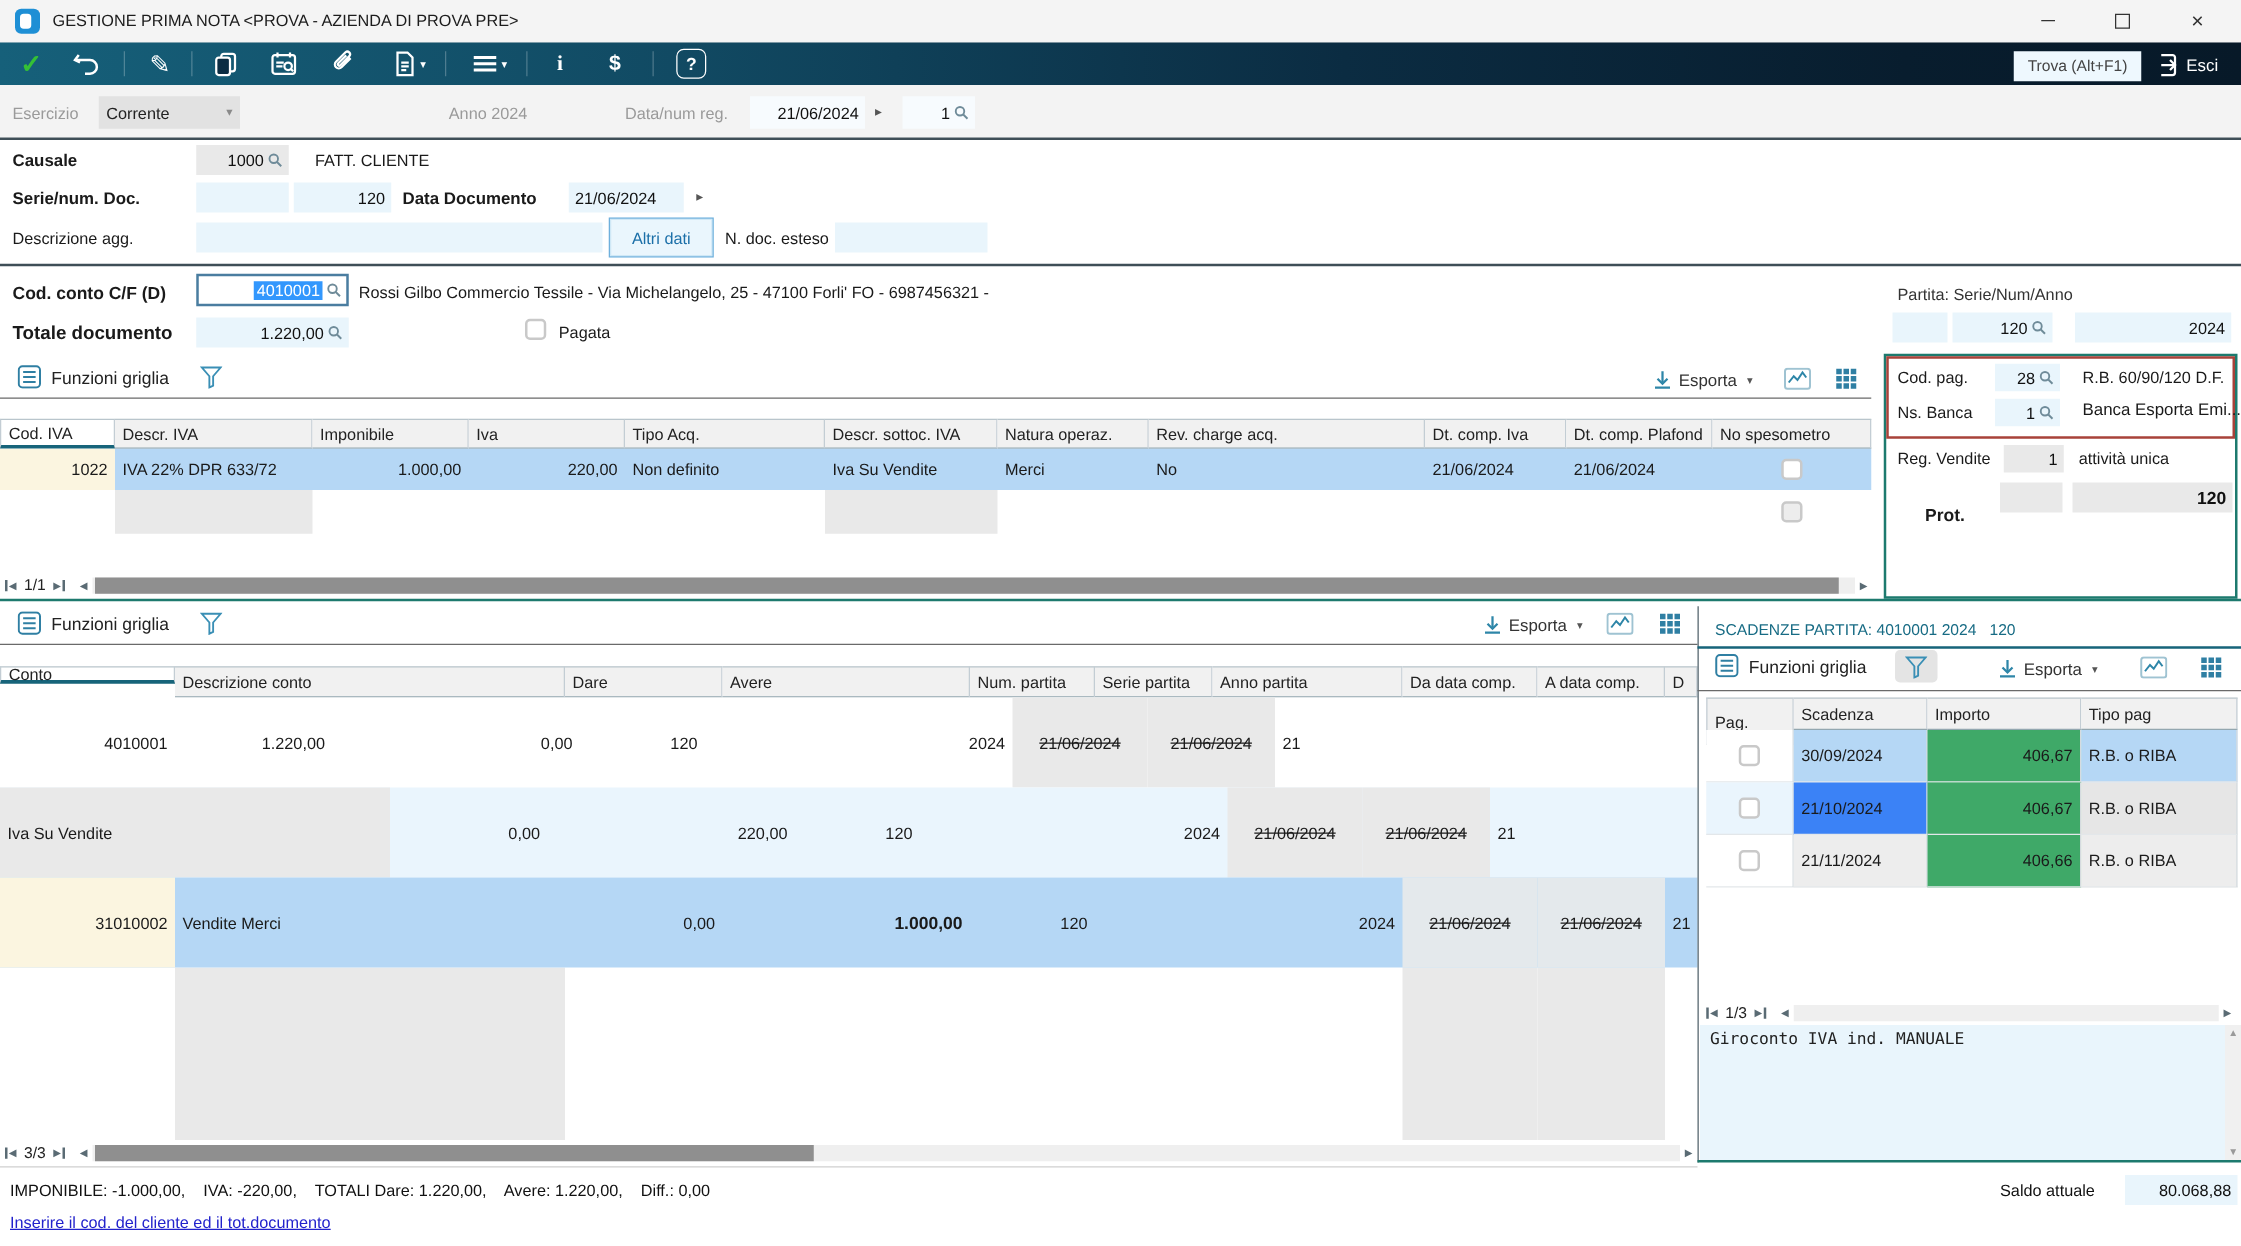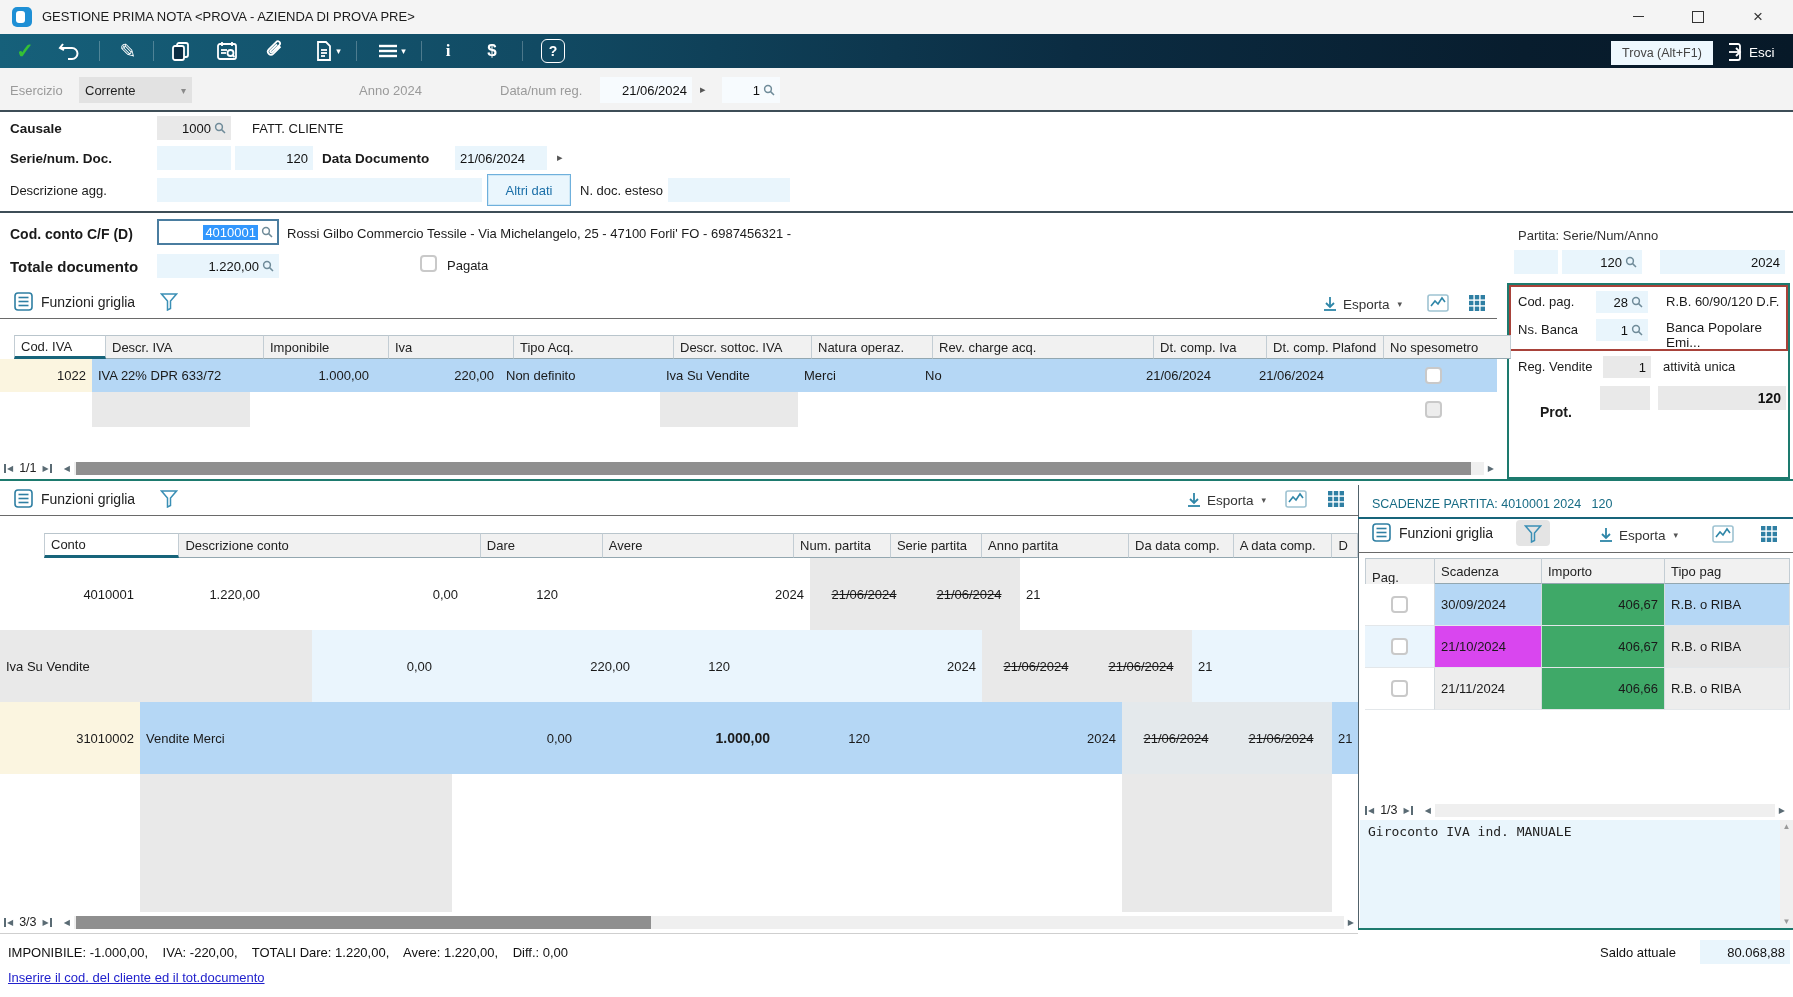--- a/index.html
+++ b/index.html
@@ -298,21 +298,21 @@
   </div>
   <div class="abs" style="left:1666px;top:294px;">R.B. 60/90/120 D.F.</div>
   <div class="abs" style="left:1518px;top:322px;">Ns. Banca</div>
   <div class="abs field right" style="left:1596px;top:319px;width:52px;height:22px;">
     <span>1</span>
     <svg class="mag" width="12" height="12" viewBox="0 0 12 12" fill="none" stroke="#6f8b99" stroke-width="1.5">
         <circle cx="5" cy="5" r="3.4"></circle>
         <line x1="7.6" y1="7.6" x2="11" y2="11"></line>
       </svg>
   </div>
-  <div class="abs" style="left:1666px;top:320px;font-size:13.5px;">Banca Popolare Emi...</div>
+  <div class="abs" style="left:1666px;top:320px;font-size:13.5px;">Banca Esporta Emi...</div>
   <div class="abs" style="left:1518px;top:359px;">Reg. Vendite</div>
   <div class="abs field grey right" style="left:1603px;top:356px;width:48px;height:22px;">
       <span>1</span>
     </div>
   <div class="abs" style="left:1663px;top:359px;">attività unica</div>
   <div class="abs bold" style="left:1540px;top:390px;font-size:14px;margin-top:14px;">Prot.</div>
   <div class="abs field grey" style="left:1600px;top:386px;width:50px;">
       <span></span>
     </div>
   <div class="abs field grey right bold" style="left:1658px;top:386px;width:128px;font-size:14px;">
@@ -356,21 +356,21 @@
         <rect x="1" y="6.8" width="4.4" height="4.4"></rect>
         <rect x="6.8" y="6.8" width="4.4" height="4.4"></rect>
         <rect x="12.6" y="6.8" width="4.4" height="4.4"></rect>
         <rect x="1" y="12.6" width="4.4" height="4.4"></rect>
         <rect x="6.8" y="12.6" width="4.4" height="4.4"></rect>
         <rect x="12.6" y="12.6" width="4.4" height="4.4"></rect>
       </svg>
   </div>
   <div class="abs hrule" style="left:0;top:318px;width:1497px;"></div>
 
-  <div class="abs ghead" style="left:0;top:335px;width:1580px;margin-left:14px;">
+  <div class="abs ghead" style="left:0;top:335px;width:1580px;">
     <div class="hc first sorted g1c0">Cod. IVA</div>
     <div class="hc g1c1">Descr. IVA</div>
     <div class="hc g1c2">Imponibile</div>
     <div class="hc g1c3">Iva</div>
     <div class="hc g1c4">Tipo Acq.</div>
     <div class="hc g1c5">Descr. sottoc. IVA</div>
     <div class="hc g1c6">Natura operaz.</div>
     <div class="hc g1c7">Rev. charge acq.</div>
     <div class="hc g1c8">Dt. comp. Iva</div>
     <div class="hc g1c9">Dt. comp. Plafond</div>
@@ -468,21 +468,21 @@
         <rect x="6.8" y="6.8" width="4.4" height="4.4"></rect>
         <rect x="12.6" y="6.8" width="4.4" height="4.4"></rect>
         <rect x="1" y="12.6" width="4.4" height="4.4"></rect>
         <rect x="6.8" y="12.6" width="4.4" height="4.4"></rect>
         <rect x="12.6" y="12.6" width="4.4" height="4.4"></rect>
       </svg>
   </div>
   <div class="abs hrule" style="left:0;top:515px;width:1358px;"></div>
 
   <div class="abs ghead" style="left:0;top:533px;width:1358px;">
-    <div class="hc first sorted g2c0" style="height:25px;margin-left:44px;">Conto</div>
+    <div class="hc first sorted g2c0" style="height:14px;">Conto</div>
     <div class="hc g2c1" style="height:25px;">Descrizione conto</div>
     <div class="hc g2c2" style="height:25px;">Dare</div>
     <div class="hc g2c3" style="height:25px;">Avere</div>
     <div class="hc g2c4" style="height:25px;">Num. partita</div>
     <div class="hc g2c5" style="height:25px;">Serie partita</div>
     <div class="hc g2c6" style="height:25px;">Anno partita</div>
     <div class="hc g2c7" style="height:25px;">Da data comp.</div>
     <div class="hc g2c8" style="height:25px;">A data comp.</div>
     <div class="hc g2c9" style="height:25px;">D</div>
   </div>
@@ -607,21 +607,21 @@
         <span class="chk"></span>
       </div>
     <div class="c scc1 sc-cell row-sel">30/09/2024</div>
     <div class="c right scc2 sc-cell cell-green">406,67</div>
     <div class="c scc3 sc-cell row-sel">R.B. o RIBA</div>
   </div>
   <div class="abs grow" style="left:1365px;top:626px;width:425px;height:42px;">
     <div class="c center scc0 sc-cell row-alt">
         <span class="chk"></span>
       </div>
-    <div class="c scc1 sc-cell" style="background:#d946ef;">21/10/2024</div>
+    <div class="c scc1 sc-cell" style="background:#3b82f6;">21/10/2024</div>
     <div class="c right scc2 sc-cell cell-green">406,67</div>
     <div class="c scc3 sc-cell" style="background:#e6e6e6;">R.B. o RIBA</div>
   </div>
   <div class="abs grow" style="left:1365px;top:668px;width:425px;height:42px;">
     <div class="c center scc0 sc-cell" style="background:#fff;">
         <span class="chk"></span>
       </div>
     <div class="c scc1 sc-cell" style="background:#ededed;">21/11/2024</div>
     <div class="c right scc2 sc-cell cell-green">406,66</div>
     <div class="c scc3 sc-cell" style="background:#ededed;">R.B. o RIBA</div>

